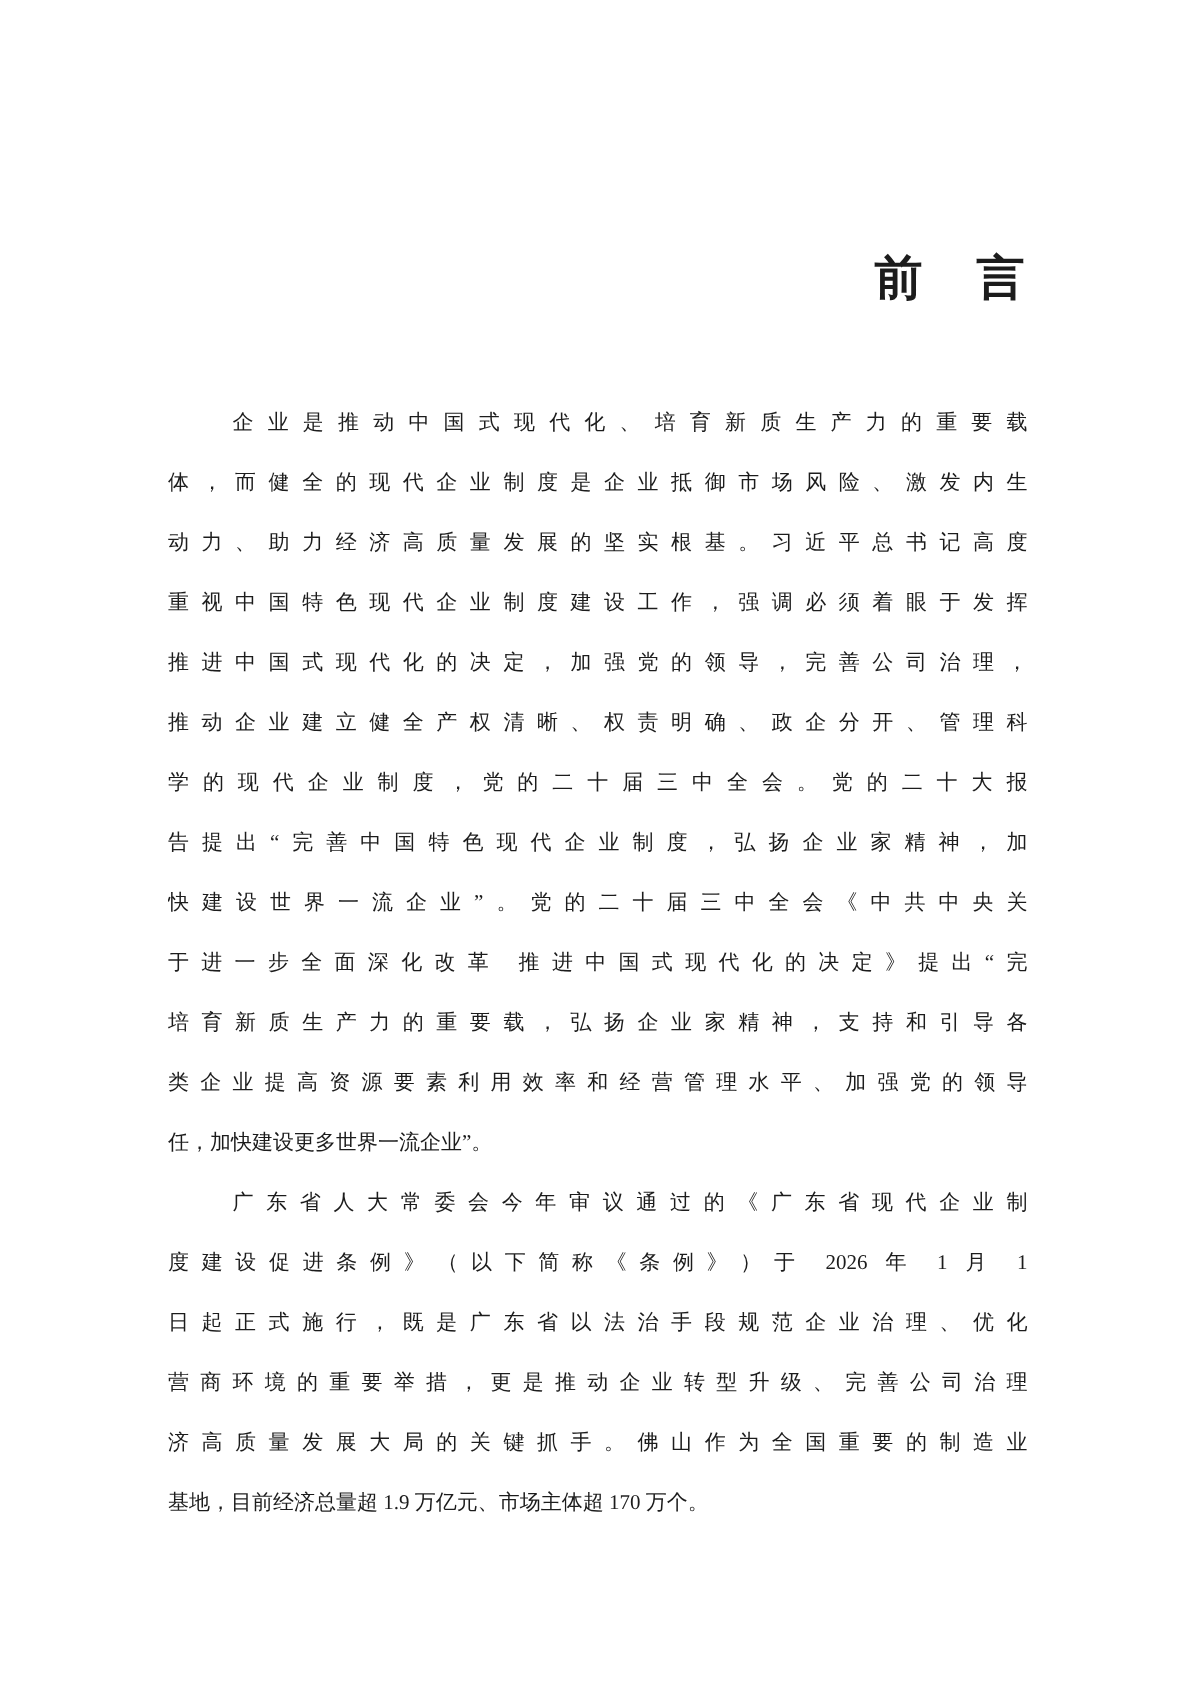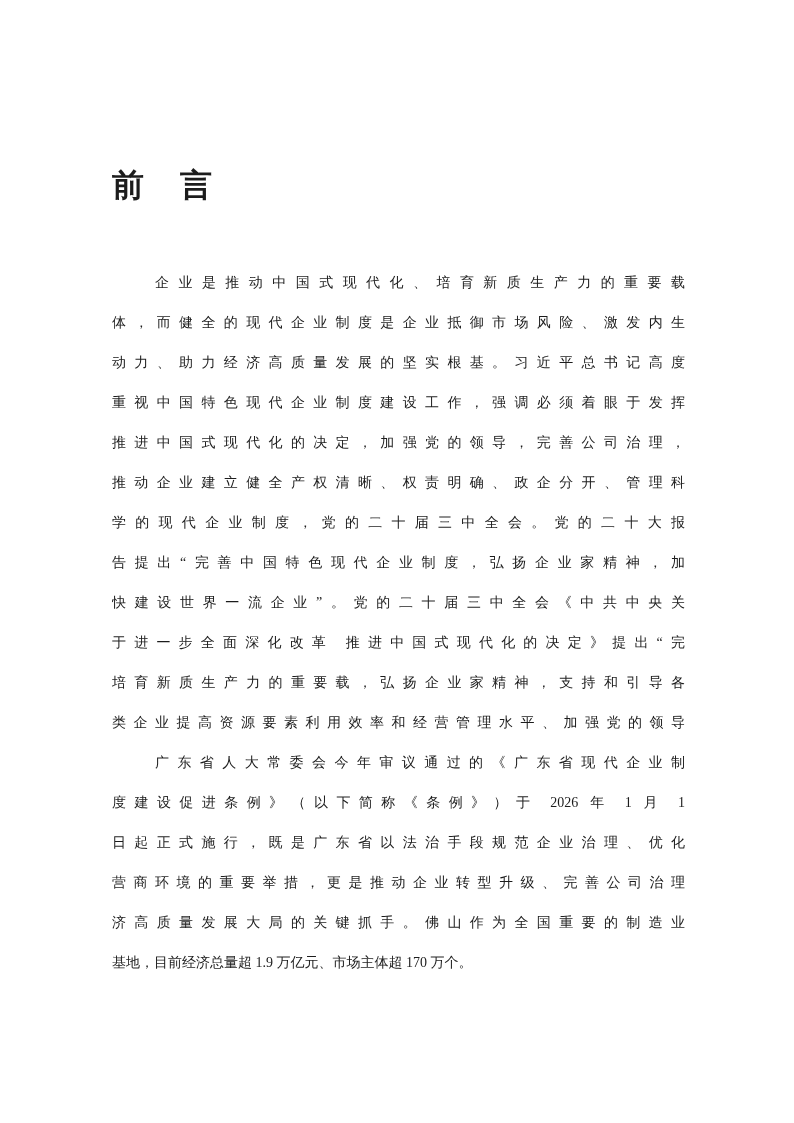--- a/index.html
+++ b/index.html
@@ -16,21 +16,21 @@
     font-family: "Liberation Serif", "DejaVu Serif", serif;
     overflow: hidden;
   }
   .doc-title {
     position: absolute;
     top: 164px;
     left: 112px;
     width: 573px;
     height: 42px;
     line-height: 42px;
-    text-align: left;
+    text-align: right;
     font-size: 32px;
     font-weight: bold;
     letter-spacing: 2px;
   }
   .body-text {
     position: absolute;
     top: 263px;
     left: 112px;
     width: 573px;
   }
@@ -61,20 +61,21 @@
       <div class="line">动力、助力经济高质量发展的坚实根基。习近平总书记高度</div>
       <div class="line">重视中国特色现代企业制度建设工作，强调必须着眼于发挥</div>
       <div class="line">推进中国式现代化的决定，加强党的领导，完善公司治理，</div>
       <div class="line">推动企业建立健全产权清晰、权责明确、政企分开、管理科</div>
       <div class="line">学的现代企业制度，党的二十届三中全会。党的二十大报</div>
       <div class="line">告提出“完善中国特色现代企业制度，弘扬企业家精神，加</div>
       <div class="line">快建设世界一流企业”。党的二十届三中全会《中共中央关</div>
       <div class="line">于进一步全面深化改革 推进中国式现代化的决定》提出“完</div>
       <div class="line">培育新质生产力的重要载，弘扬企业家精神，支持和引导各</div>
       <div class="line">类企业提高资源要素利用效率和经营管理水平、加强党的领导</div>
+      <div class="line last">任，加快建设更多世界一流企业”。</div>
       <div class="line first">广东省人大常委会今年审议通过的《广东省现代企业制</div>
       <div class="line">度建设促进条例》（以下简称《条例》）于 2026 年 1 月 1</div>
       <div class="line">日起正式施行，既是广东省以法治手段规范企业治理、优化</div>
       <div class="line">营商环境的重要举措，更是推动企业转型升级、完善公司治理</div>
       <div class="line">济高质量发展大局的关键抓手。佛山作为全国重要的制造业</div>
       <div class="line last">基地，目前经济总量超 1.9 万亿元、市场主体超 170 万个。</div>
     </div>
 </div>
 
 </body></html>

